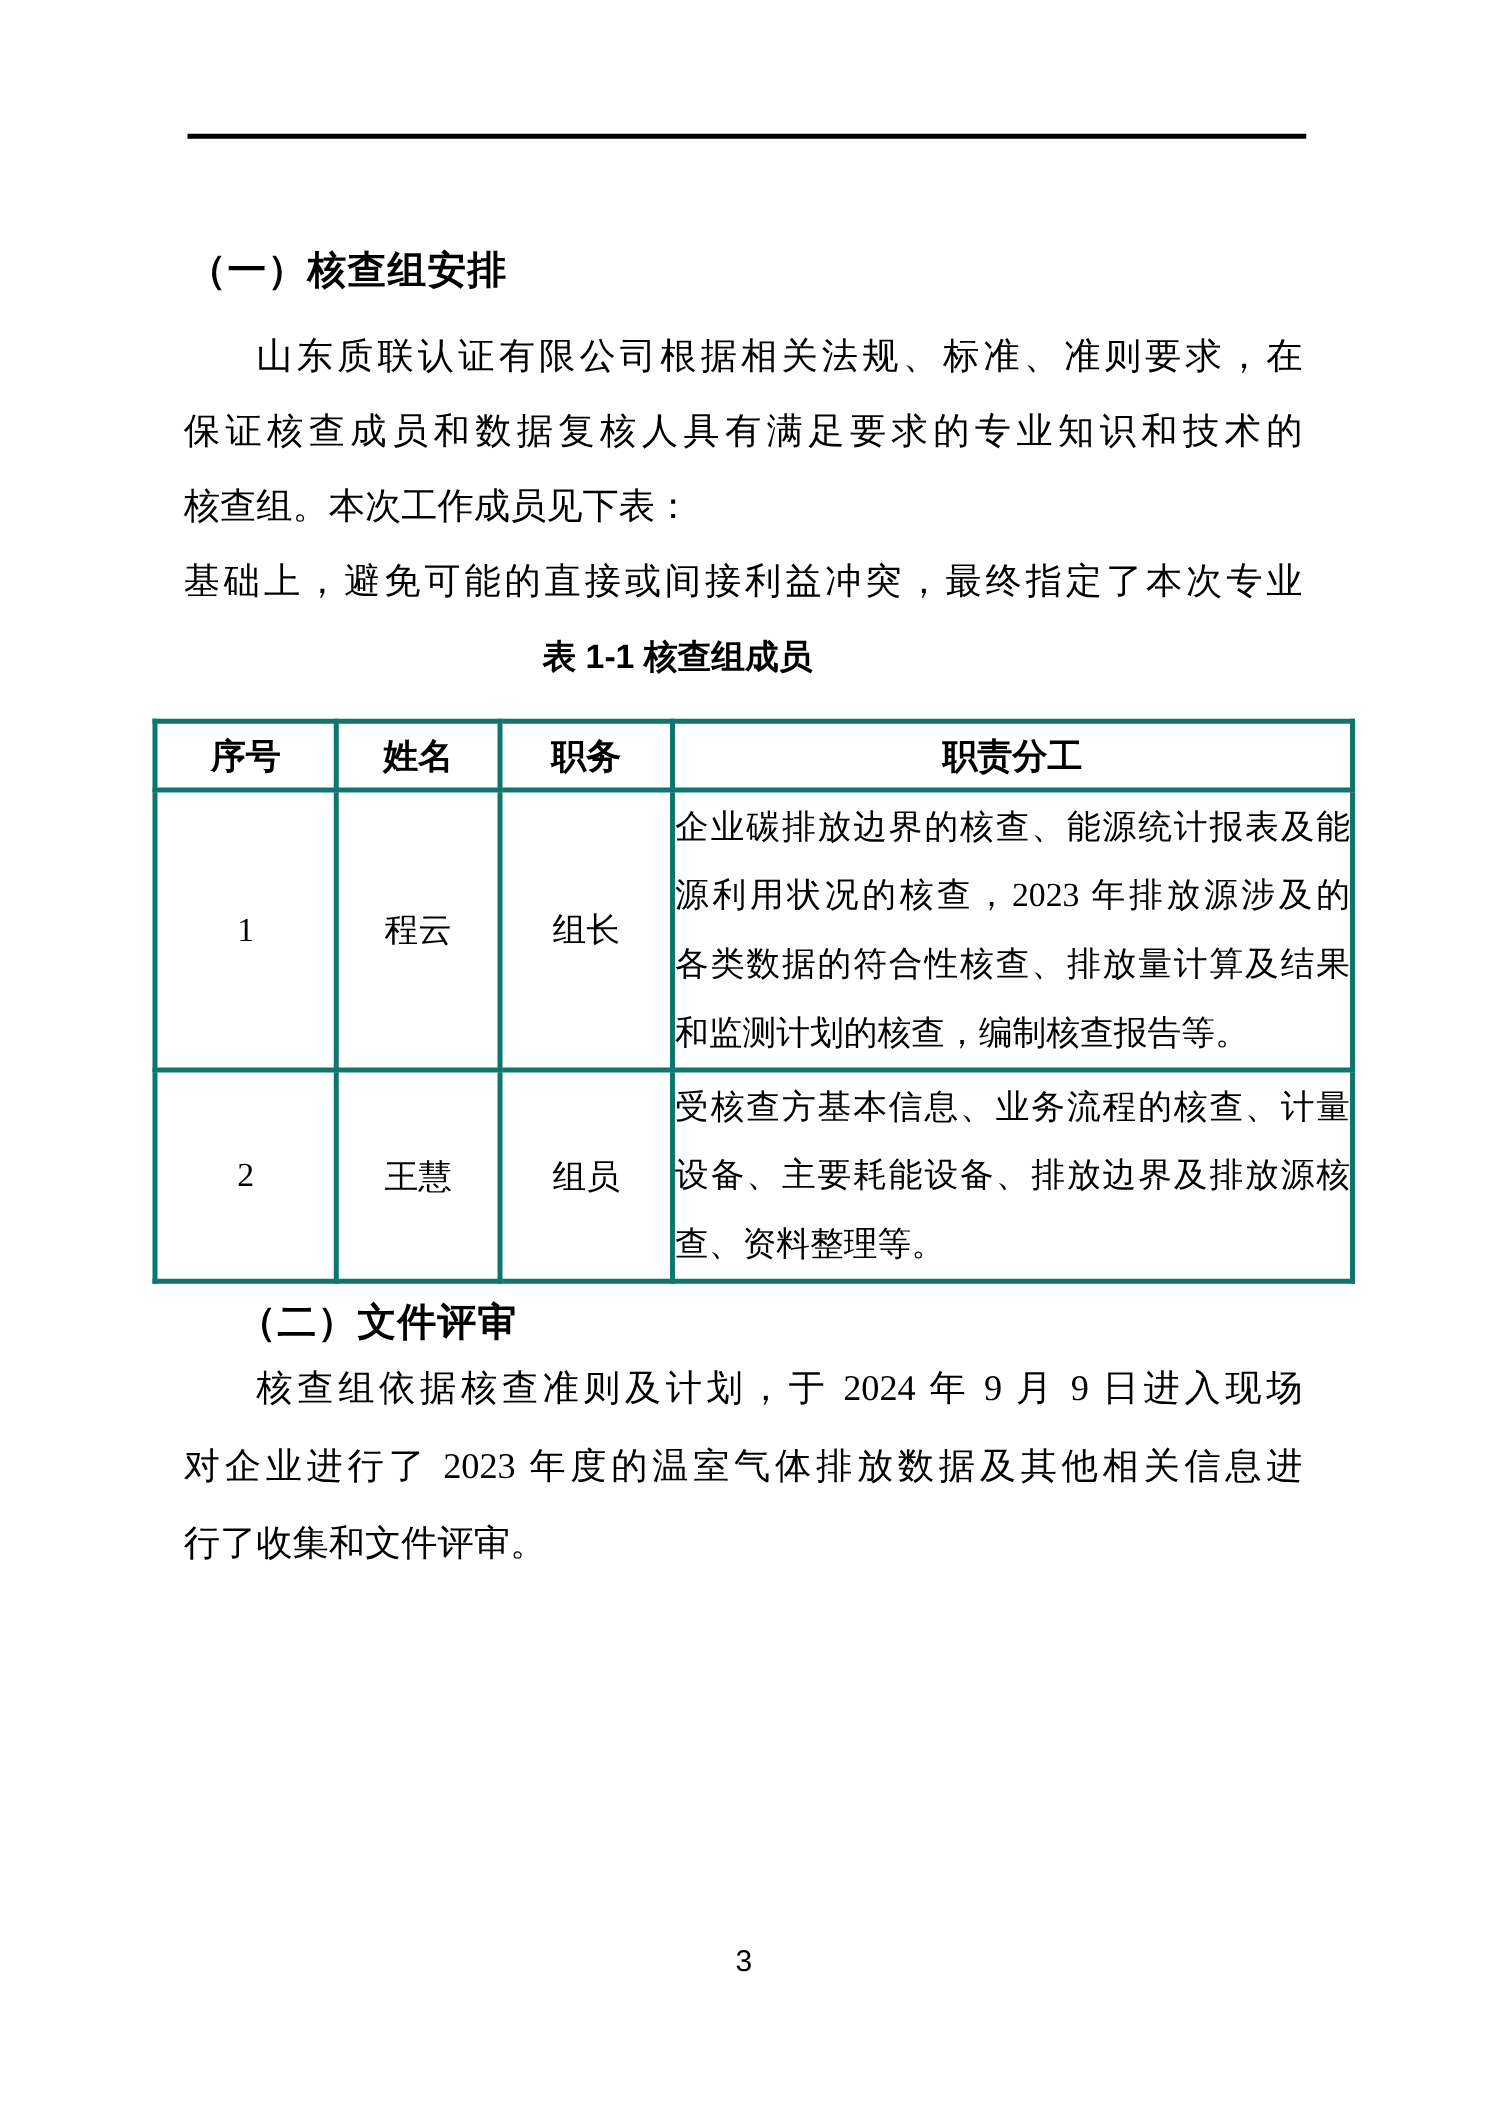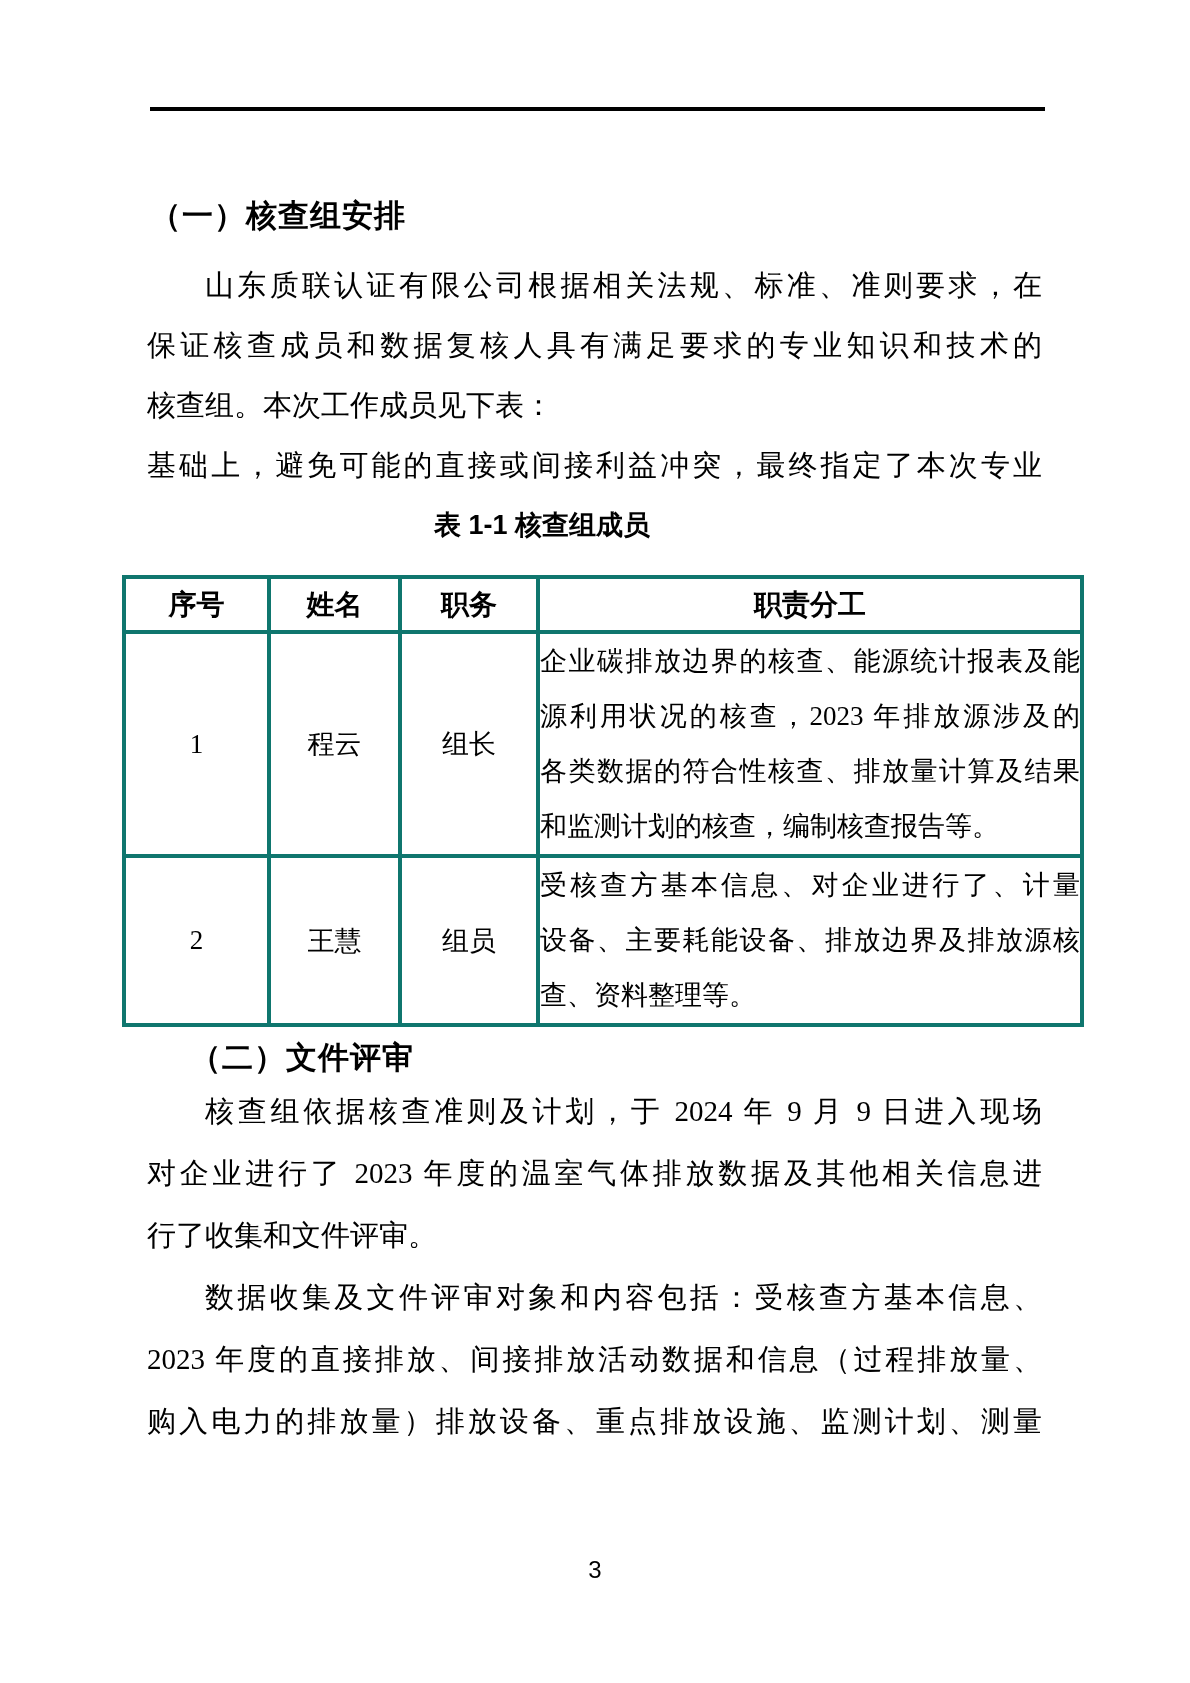--- a/index.html
+++ b/index.html
@@ -114,37 +114,32 @@
           <div class="tline">源利用状况的核查，2023 年排放源涉及的</div>
           <div class="tline">各类数据的符合性核查、排放量计算及结果</div>
           <div class="tline last">和监测计划的核查，编制核查报告等。</div>
         </td>
       </tr>
       <tr id="row2">
         <td class="c-center">2</td>
         <td class="c-center">王慧</td>
         <td class="c-center">组员</td>
         <td class="duty">
-          <div class="tline">受核查方基本信息、对企业进行了、计量</div>
+          <div class="tline">受核查方基本信息、业务流程的核查、计量</div>
           <div class="tline">设备、主要耗能设备、排放边界及排放源核</div>
           <div class="tline last">查、资料整理等。</div>
         </td>
       </tr>
     </tbody>
   </table>
 
   <div class="sec-heading" id="h2">（二）文件评审</div>
 
   <div class="para" id="p2">
     <div class="line indent">核查组依据核查准则及计划，于 2024 年 9 月 9 日进入现场</div>
     <div class="line">对企业进行了 2023 年度的温室气体排放数据及其他相关信息进</div>
     <div class="line last">行了收集和文件评审。</div>
   </div>
 
-  <div class="para" id="p3">
-    <div class="line indent">数据收集及文件评审对象和内容包括：受核查方基本信息、</div>
-    <div class="line">2023 年度的直接排放、间接排放活动数据和信息（过程排放量、</div>
-    <div class="line">购入电力的排放量）排放设备、重点排放设施、监测计划、测量</div>
-  </div>
 
   <div class="page-number">3</div>
 
 </div>
 
 </body></html>

